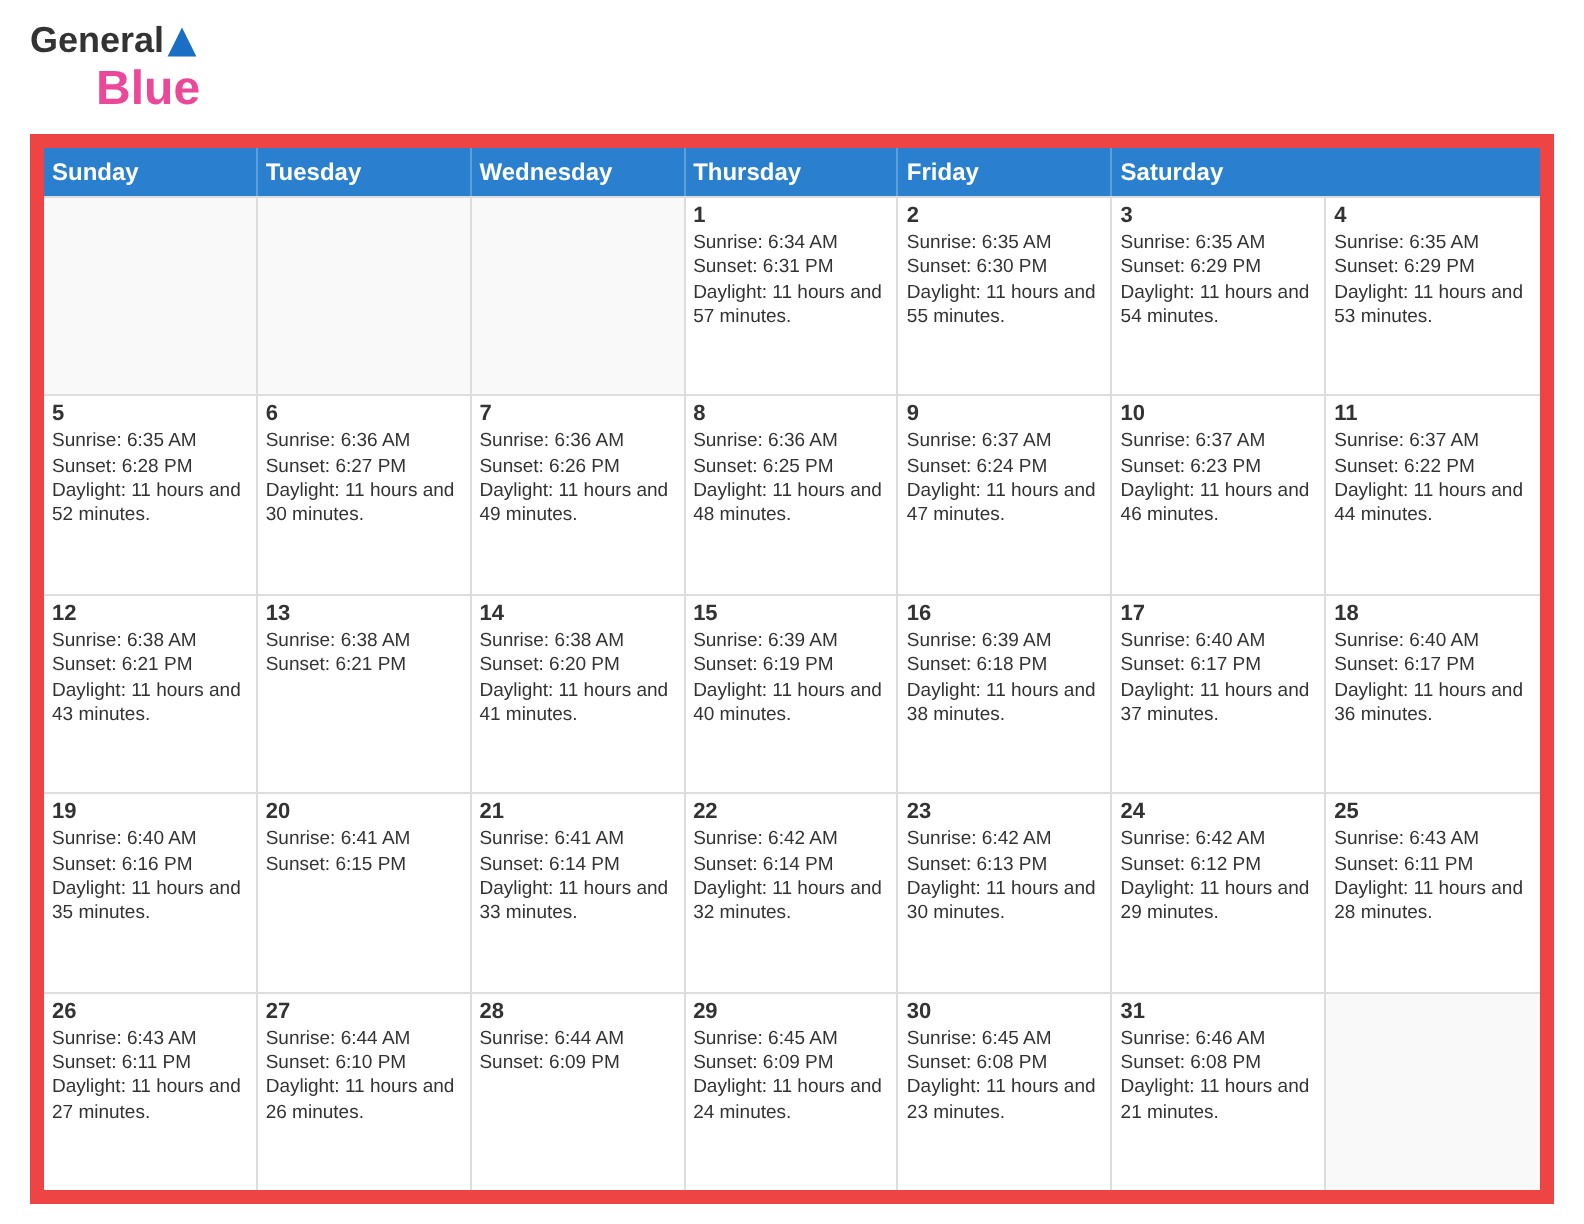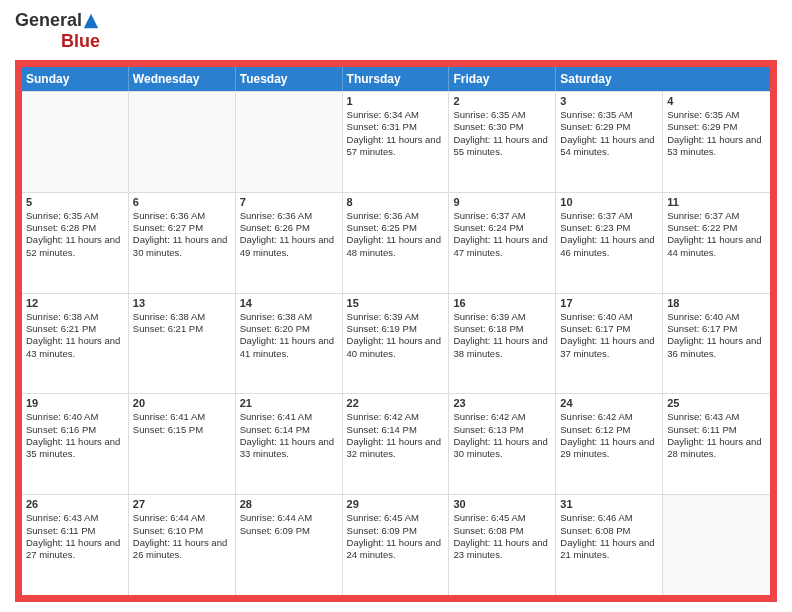--- a/index.html
+++ b/index.html
@@ -98,35 +98,35 @@
   <div class="header">
     <div class="logo">
         <div style="display: flex; flex-direction: row; align-items: center;">
           <div style="display: flex; flex-direction: column; align-items: flex-end;">
             <div style="display: flex; align-items: center;">
               <span style="font-size: 18px; font-weight: bold; color: rgb(51, 51, 51); font-family: Arial, sans-serif;">General</span>
               <svg width="18" height="18" viewBox="0 0 20 20">
                 <polygon points="2,18 10,2 18,18" fill="#1a6fc4"></polygon>
               </svg>
             </div>
-            <div><span style="font-size: 18px; font-weight: bold; color: #b91c1c; font-family: Arial, sans-serif;">Blue</span></div>
+            <div><span style="font-size: 24px; font-weight: bold; color: #ec4899; font-family: Arial, sans-serif;">Blue</span></div>
           </div>
         </div>
       </div>
     <div class="title-section">
       <div class="month-title"></div>
       <div class="subtitle"></div>
     </div>
   </div>
 
   <div class="calendar">
     <div class="cal-header-row">
     <div class="cal-header-cell">Sunday</div>
+        <div class="cal-header-cell">Tuesday</div>
         <div class="cal-header-cell">Wednesday</div>
-        <div class="cal-header-cell">Tuesday</div>
         <div class="cal-header-cell">Thursday</div>
         <div class="cal-header-cell">Friday</div>
         <div class="cal-header-cell">Saturday</div>
       </div>
     <div class="cal-body">
     <div class="cal-row">
           <div class="cal-cell empty"></div>
           <div class="cal-cell empty"></div>
           <div class="cal-cell empty"></div>
           <div class="cal-cell">

